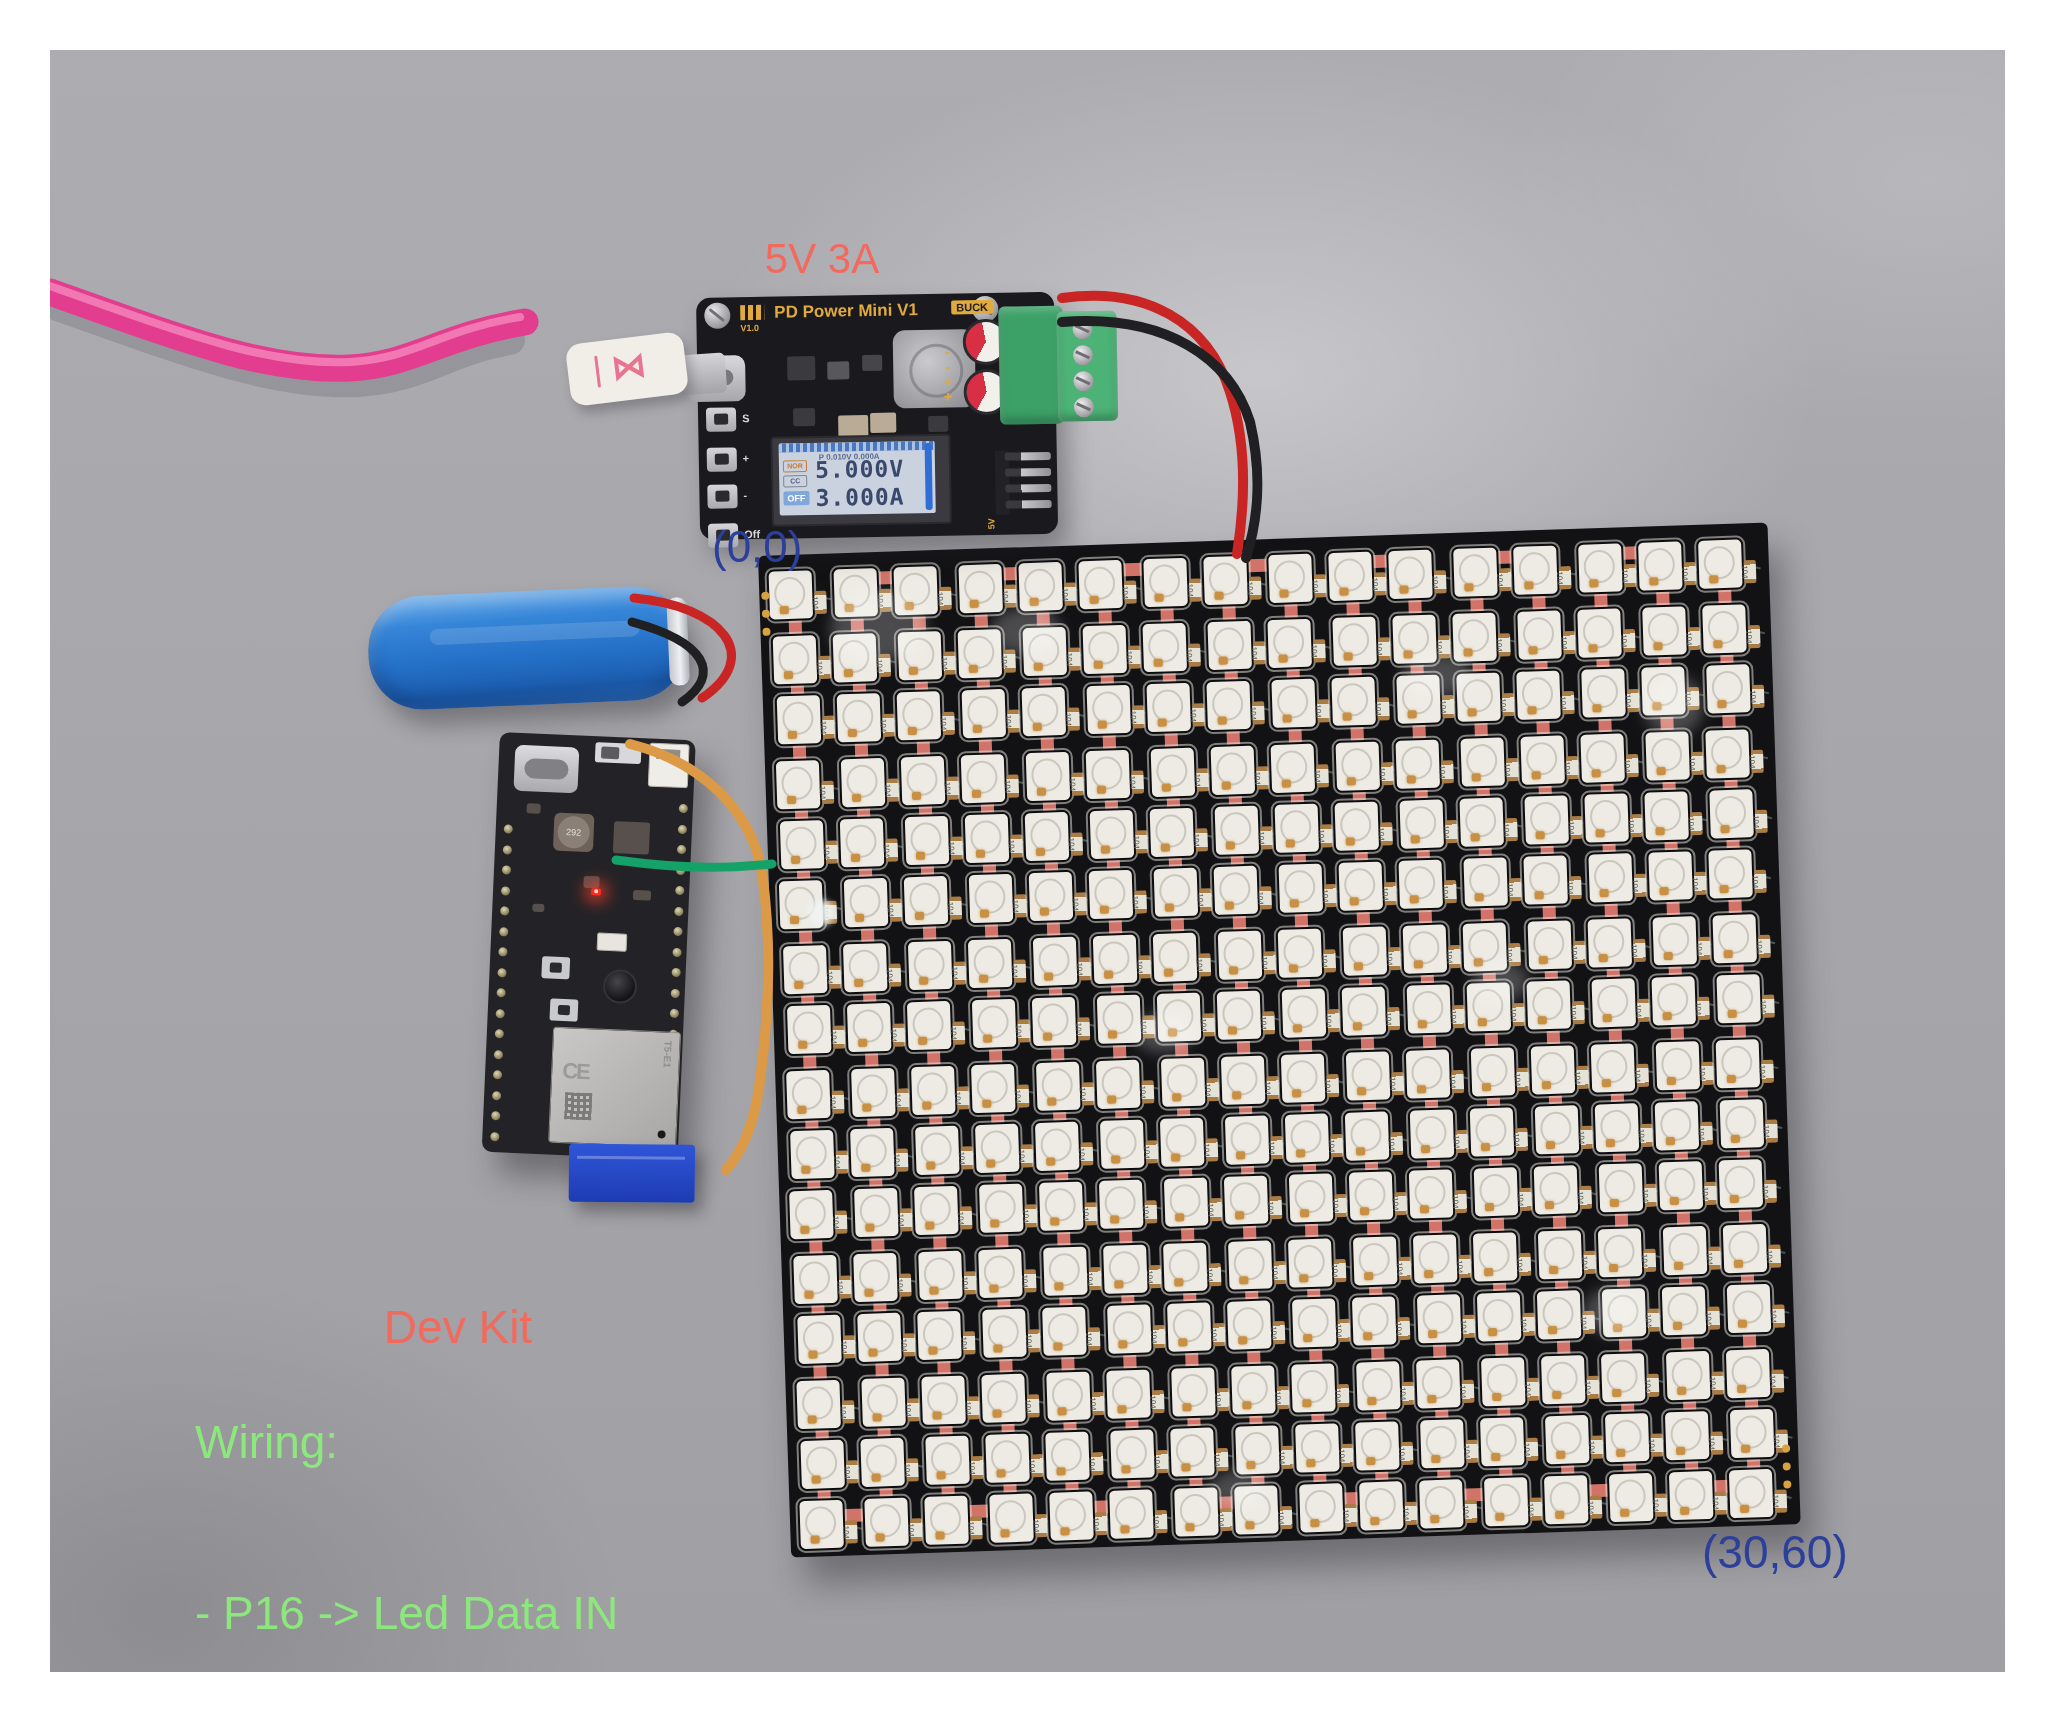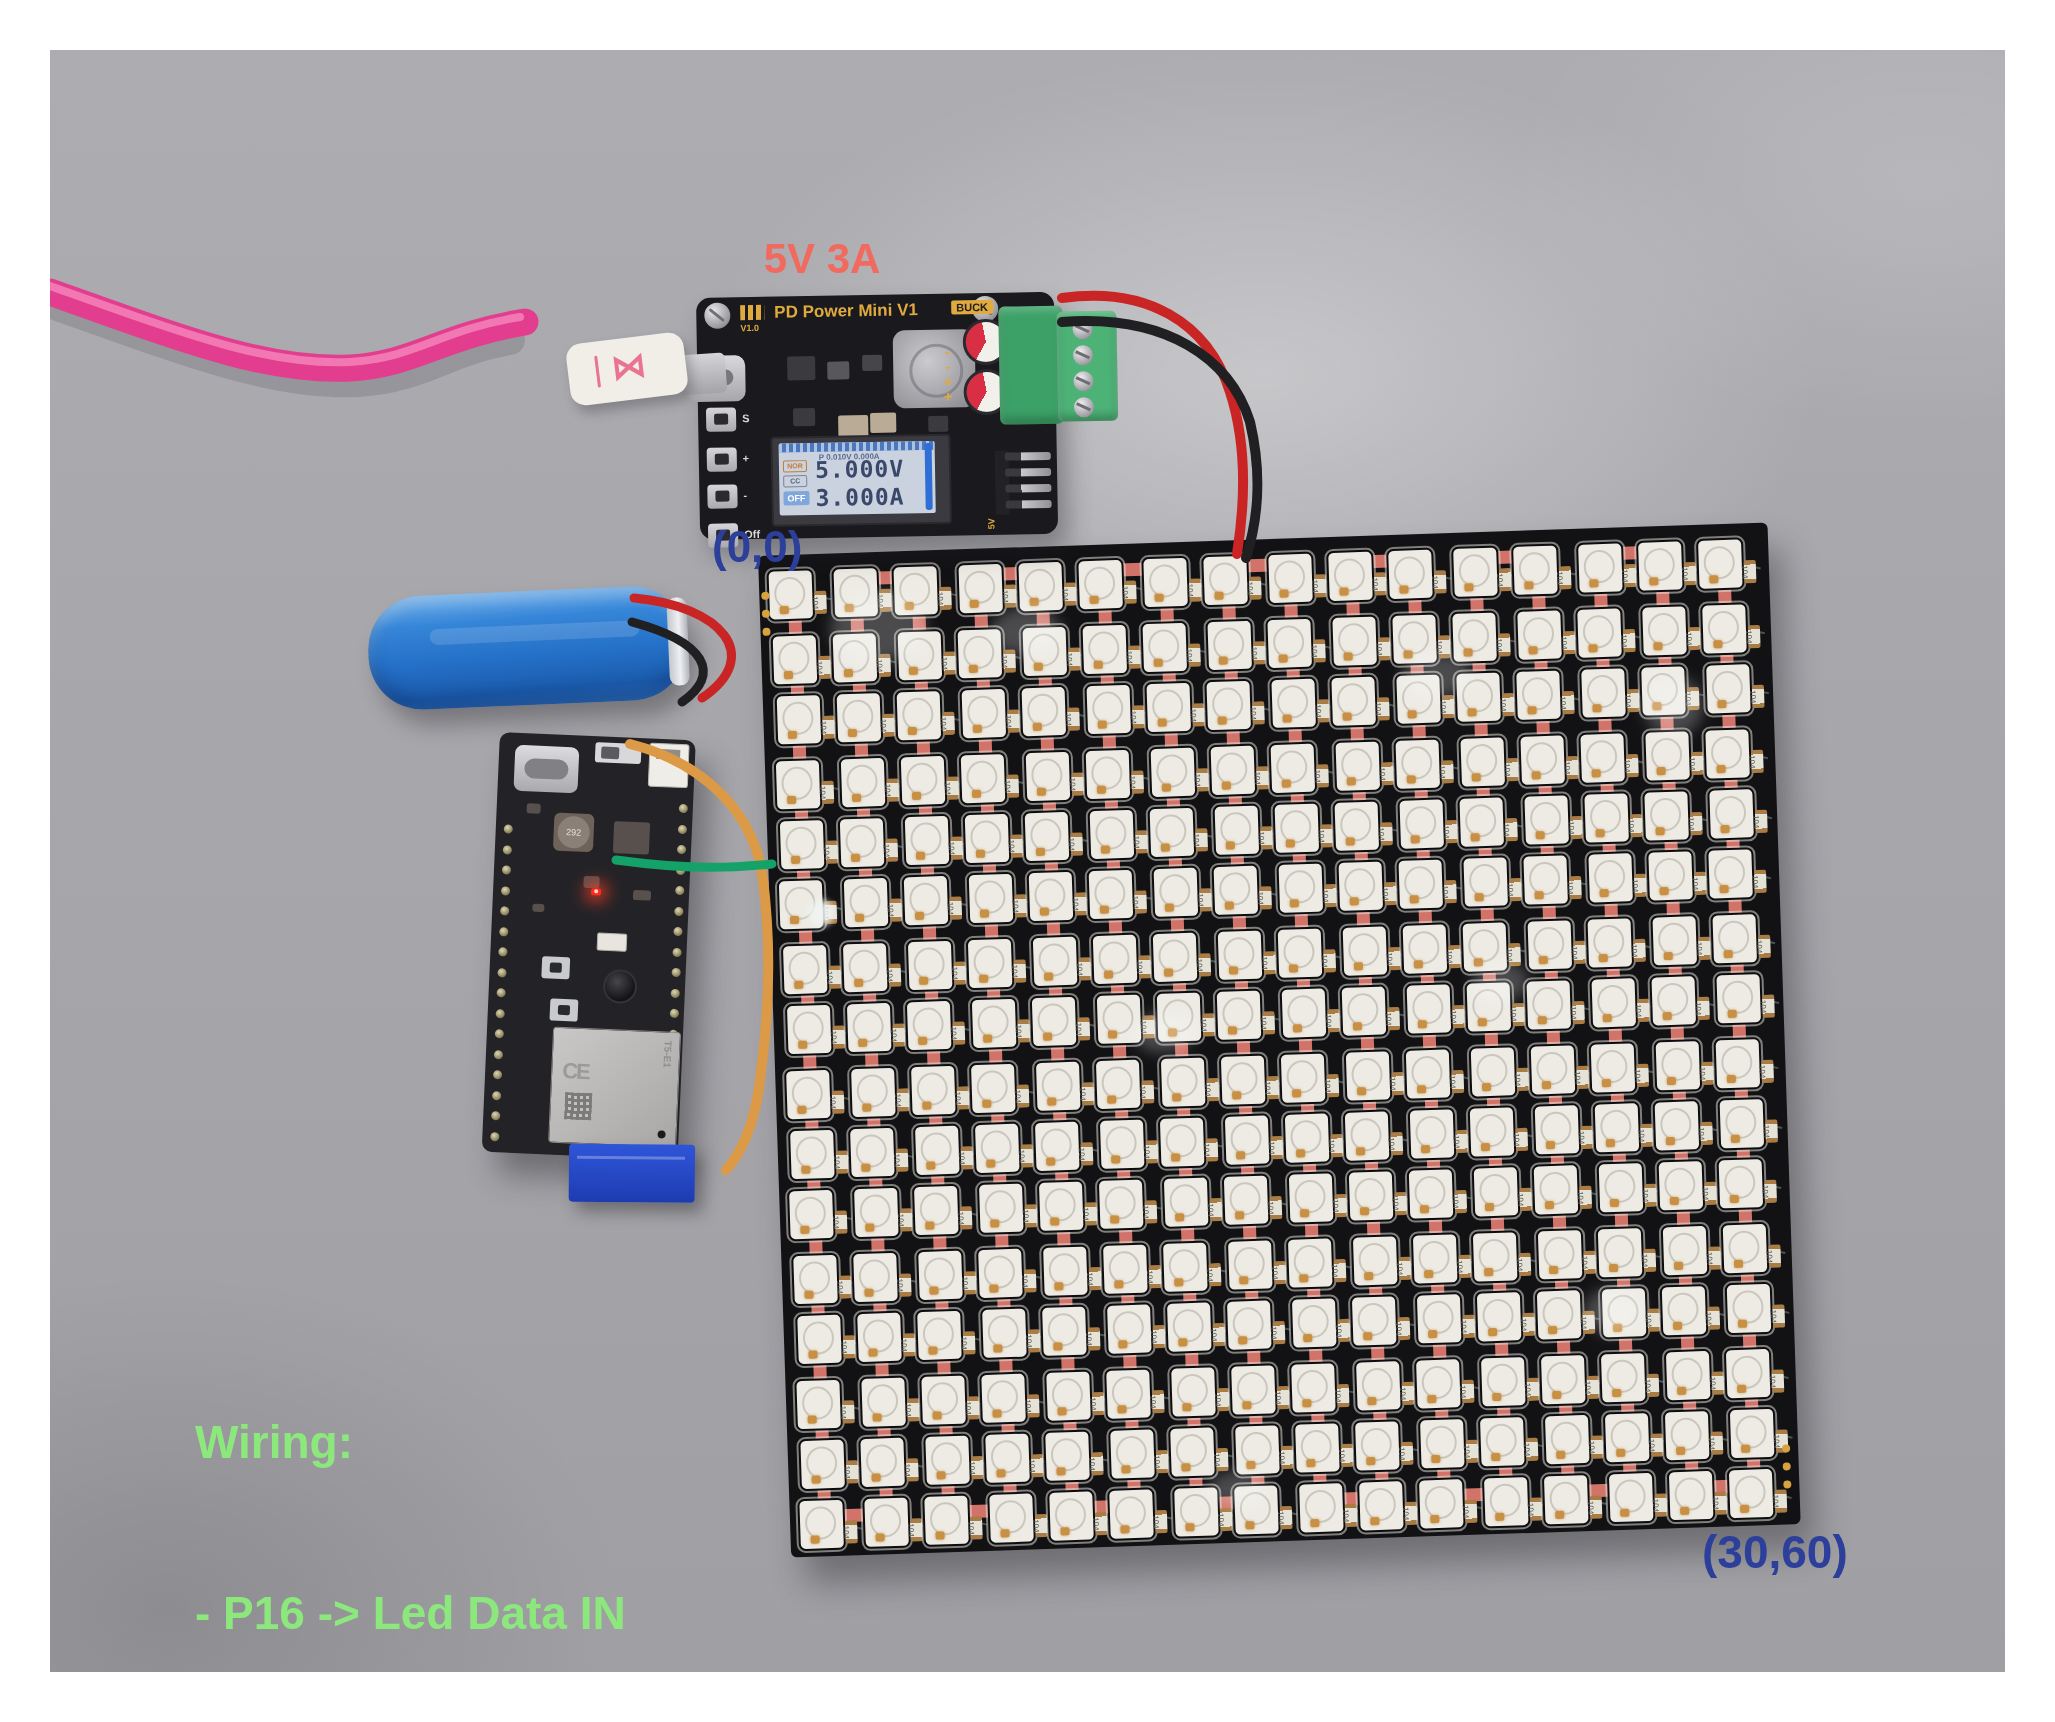--- a/index.html
+++ b/index.html
@@ -6,21 +6,21 @@
   #canvas{position:relative;width:2055px;height:1722px;background:#ffffff;overflow:hidden;
           font-family:"Liberation Sans",sans-serif;}
   .abs{position:absolute;}
   #photo{left:50px;top:50px;width:1955px;height:1622px;
      background:
        radial-gradient(900px 520px at 62% 20%, rgba(255,255,255,.34), rgba(255,255,255,0) 62%),
        radial-gradient(760px 560px at 6% 96%, rgba(0,0,0,.12), rgba(0,0,0,0) 60%),
        radial-gradient(700px 420px at 96% 8%, rgba(255,255,255,.14), rgba(255,255,255,0) 60%),
        linear-gradient(180deg,#adacb1 0%,#a7a6ab 45%,#a09fa4 100%);}
   
-  .ann{font-weight:bold;white-space:pre;line-height:1.32;}
+  .ann{font-weight:normal;white-space:pre;line-height:1.32;}
   
   #matrix{left:708px;top:506px;width:1010px;height:1002px;background:#121215;
           transform:rotate(-1.9deg);transform-origin:0 0;border-radius:6px;
           box-shadow:14px 26px 34px rgba(40,40,46,.42);}
   .cell{position:absolute;width:62px;height:62px;}
   .led{position:absolute;left:2px;top:2px;width:43px;height:48px;background:#edebe4;
        border:2px solid #0d0d10;border-radius:7px;box-shadow:0 0 0 2px rgba(235,235,228,.5);}
   .led::before{content:"";position:absolute;left:5px;top:6px;width:27px;height:29px;border-radius:50%;
        border:2px solid rgba(160,155,145,.45);}
   .led::after{content:"";position:absolute;left:10px;bottom:5px;width:9px;height:8px;border-radius:2px;
@@ -1601,20 +1601,21 @@
     <div id="cableshell" class="abs">
       <div class="bar"></div>
       <div class="glyph">⋈</div>
     </div>
 
     <div class="abs ann" id="ps-label" style="top: 70px; text-align: center; font-size: 42px; transform: translateX(-50%); left: 772px; color: rgb(242, 105, 94);">
       <div>5V 3A</div>
     </div>
     <div class="abs ann" id="coord00" style="left: 662px; top: 468px; font-size: 44px; color: rgb(43, 63, 155);">(0,0)</div>
     <div class="abs ann" id="devkit-label" style="top: 1126px; text-align: center; font-size: 46px; transform: translateX(-50%); left: 408px; color: rgb(242, 105, 94);">
+      <div>Dev Kit</div>
     </div>
     <div class="abs ann" id="wiring-label" style="left: 145px; top: 1250px; font-size: 46px; line-height: 1.24; color: rgb(140, 232, 124);">
       <div>Wiring:</div>
       <div>- P16 -&gt; Led Data IN</div>
       
     </div>
     <div class="abs ann" id="coord1616" style="left: 1652px; top: 1472px; font-size: 46px; color: rgb(43, 63, 155);">(30,60)</div>
   </div>
 </div>
 

